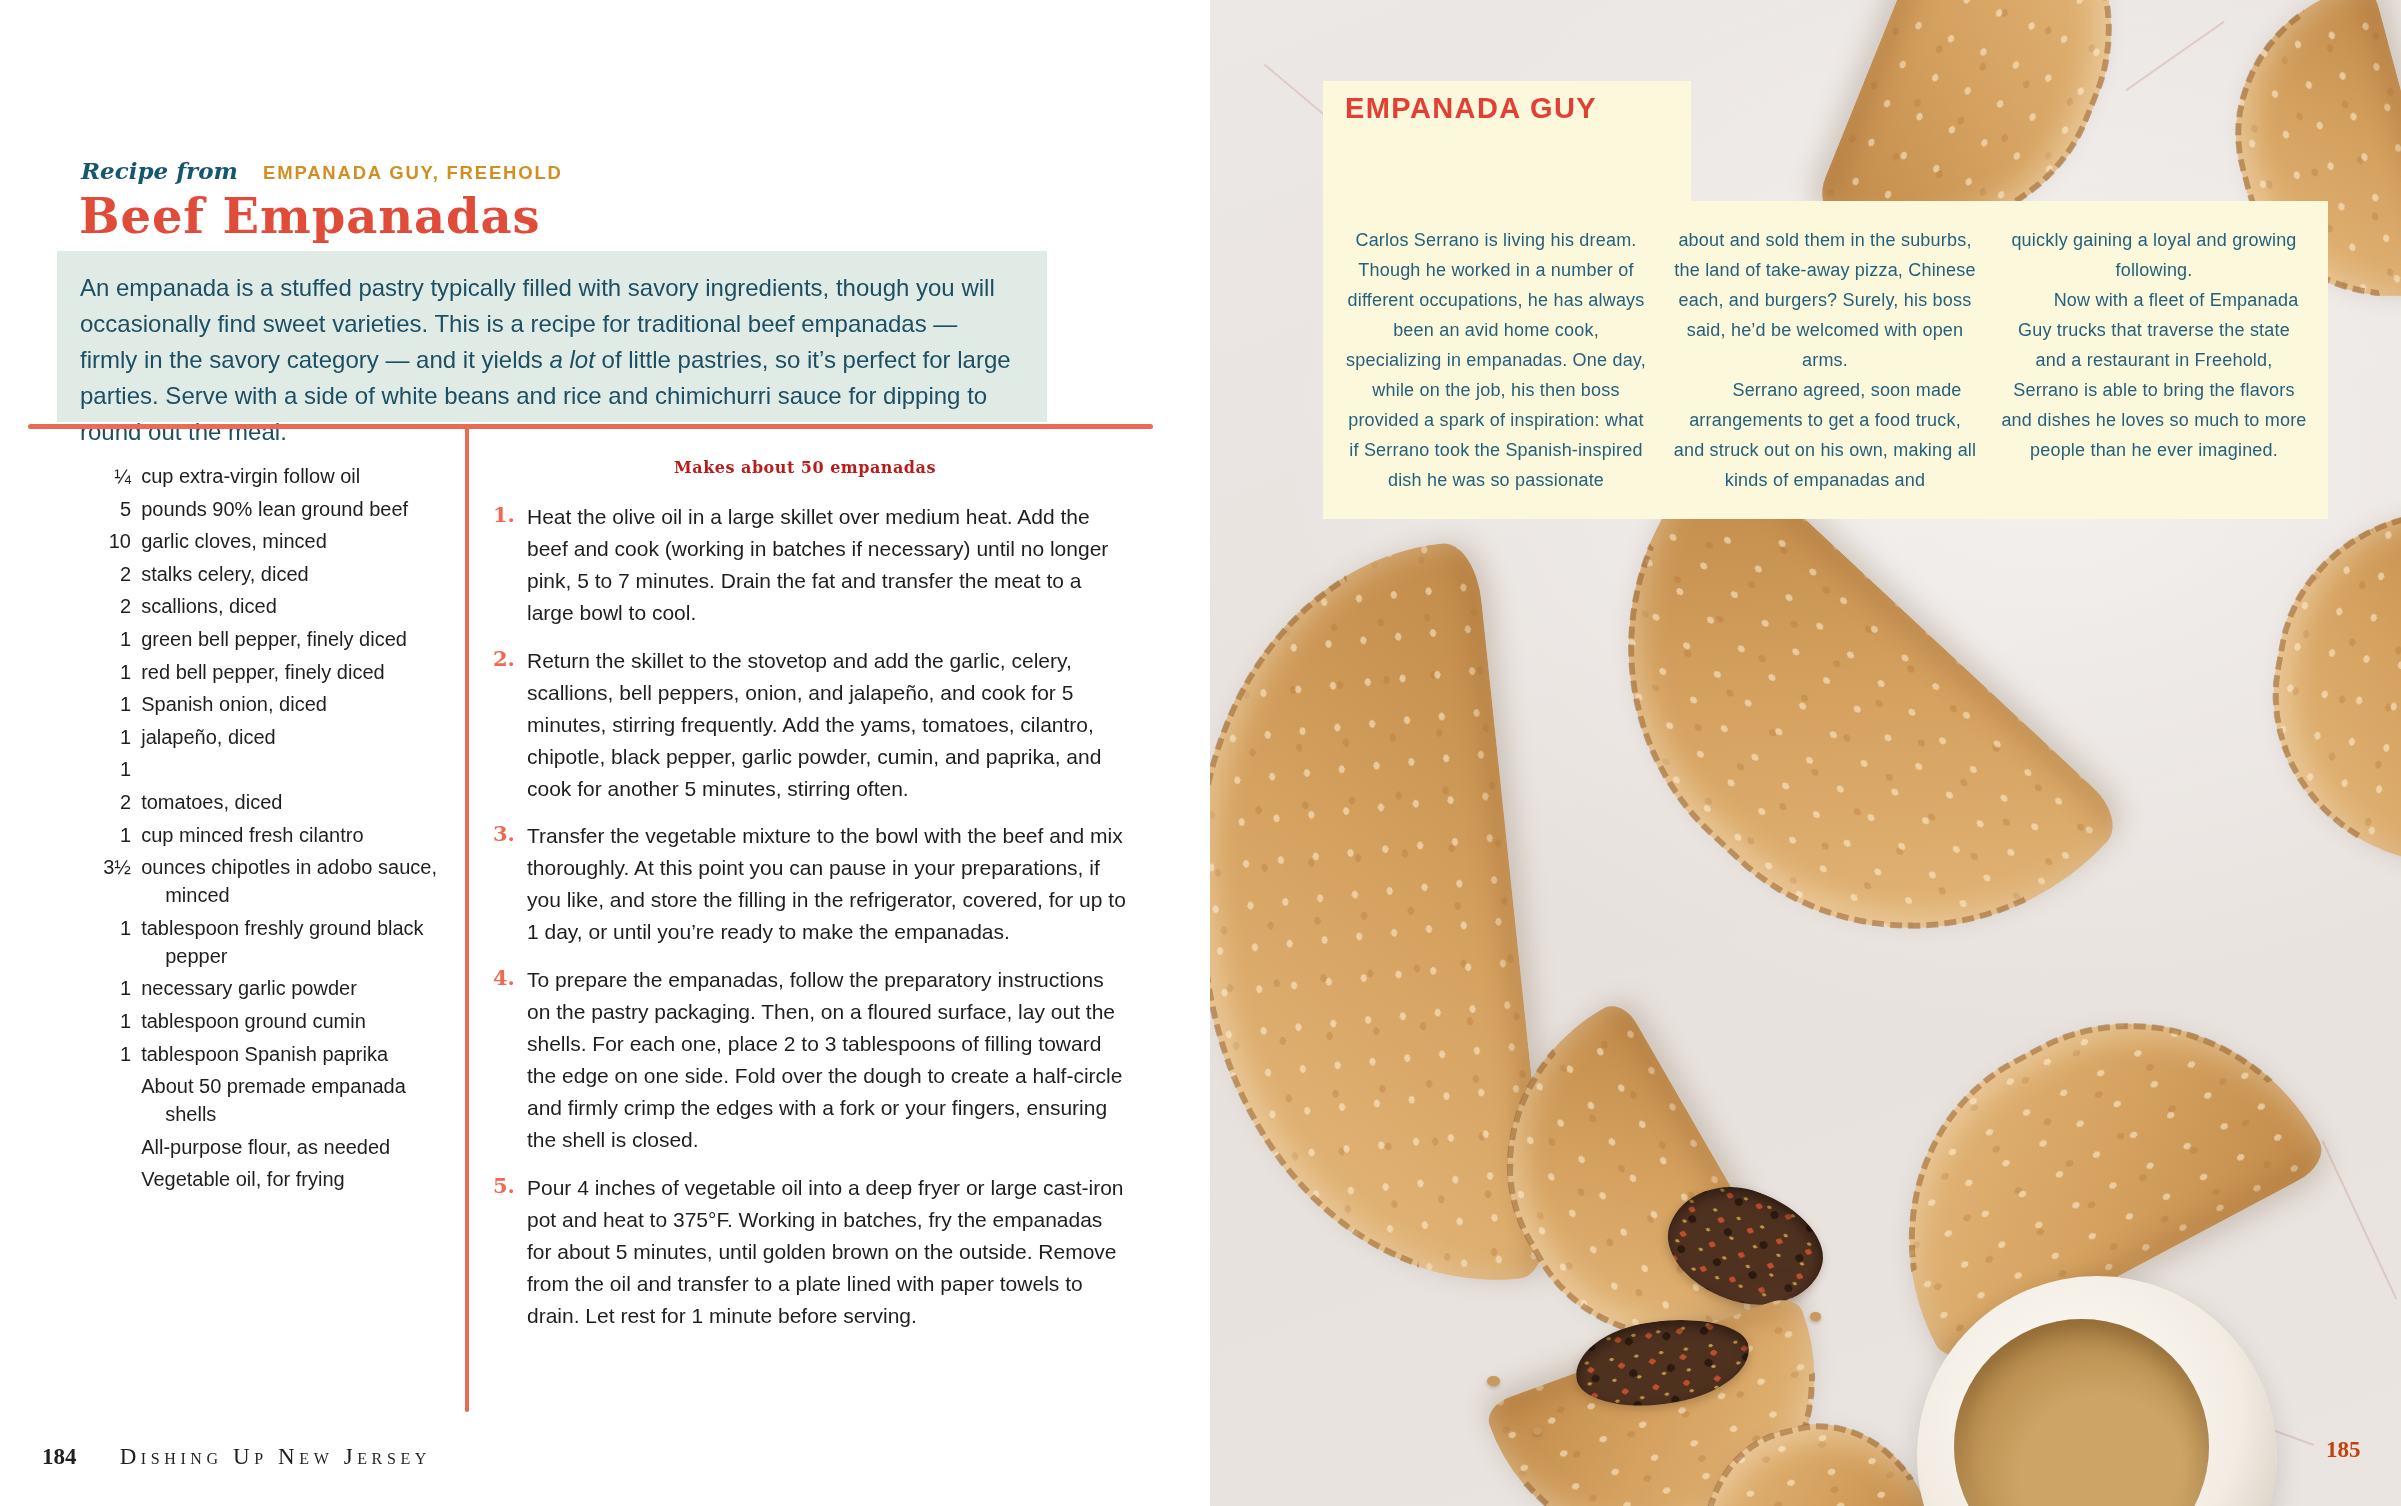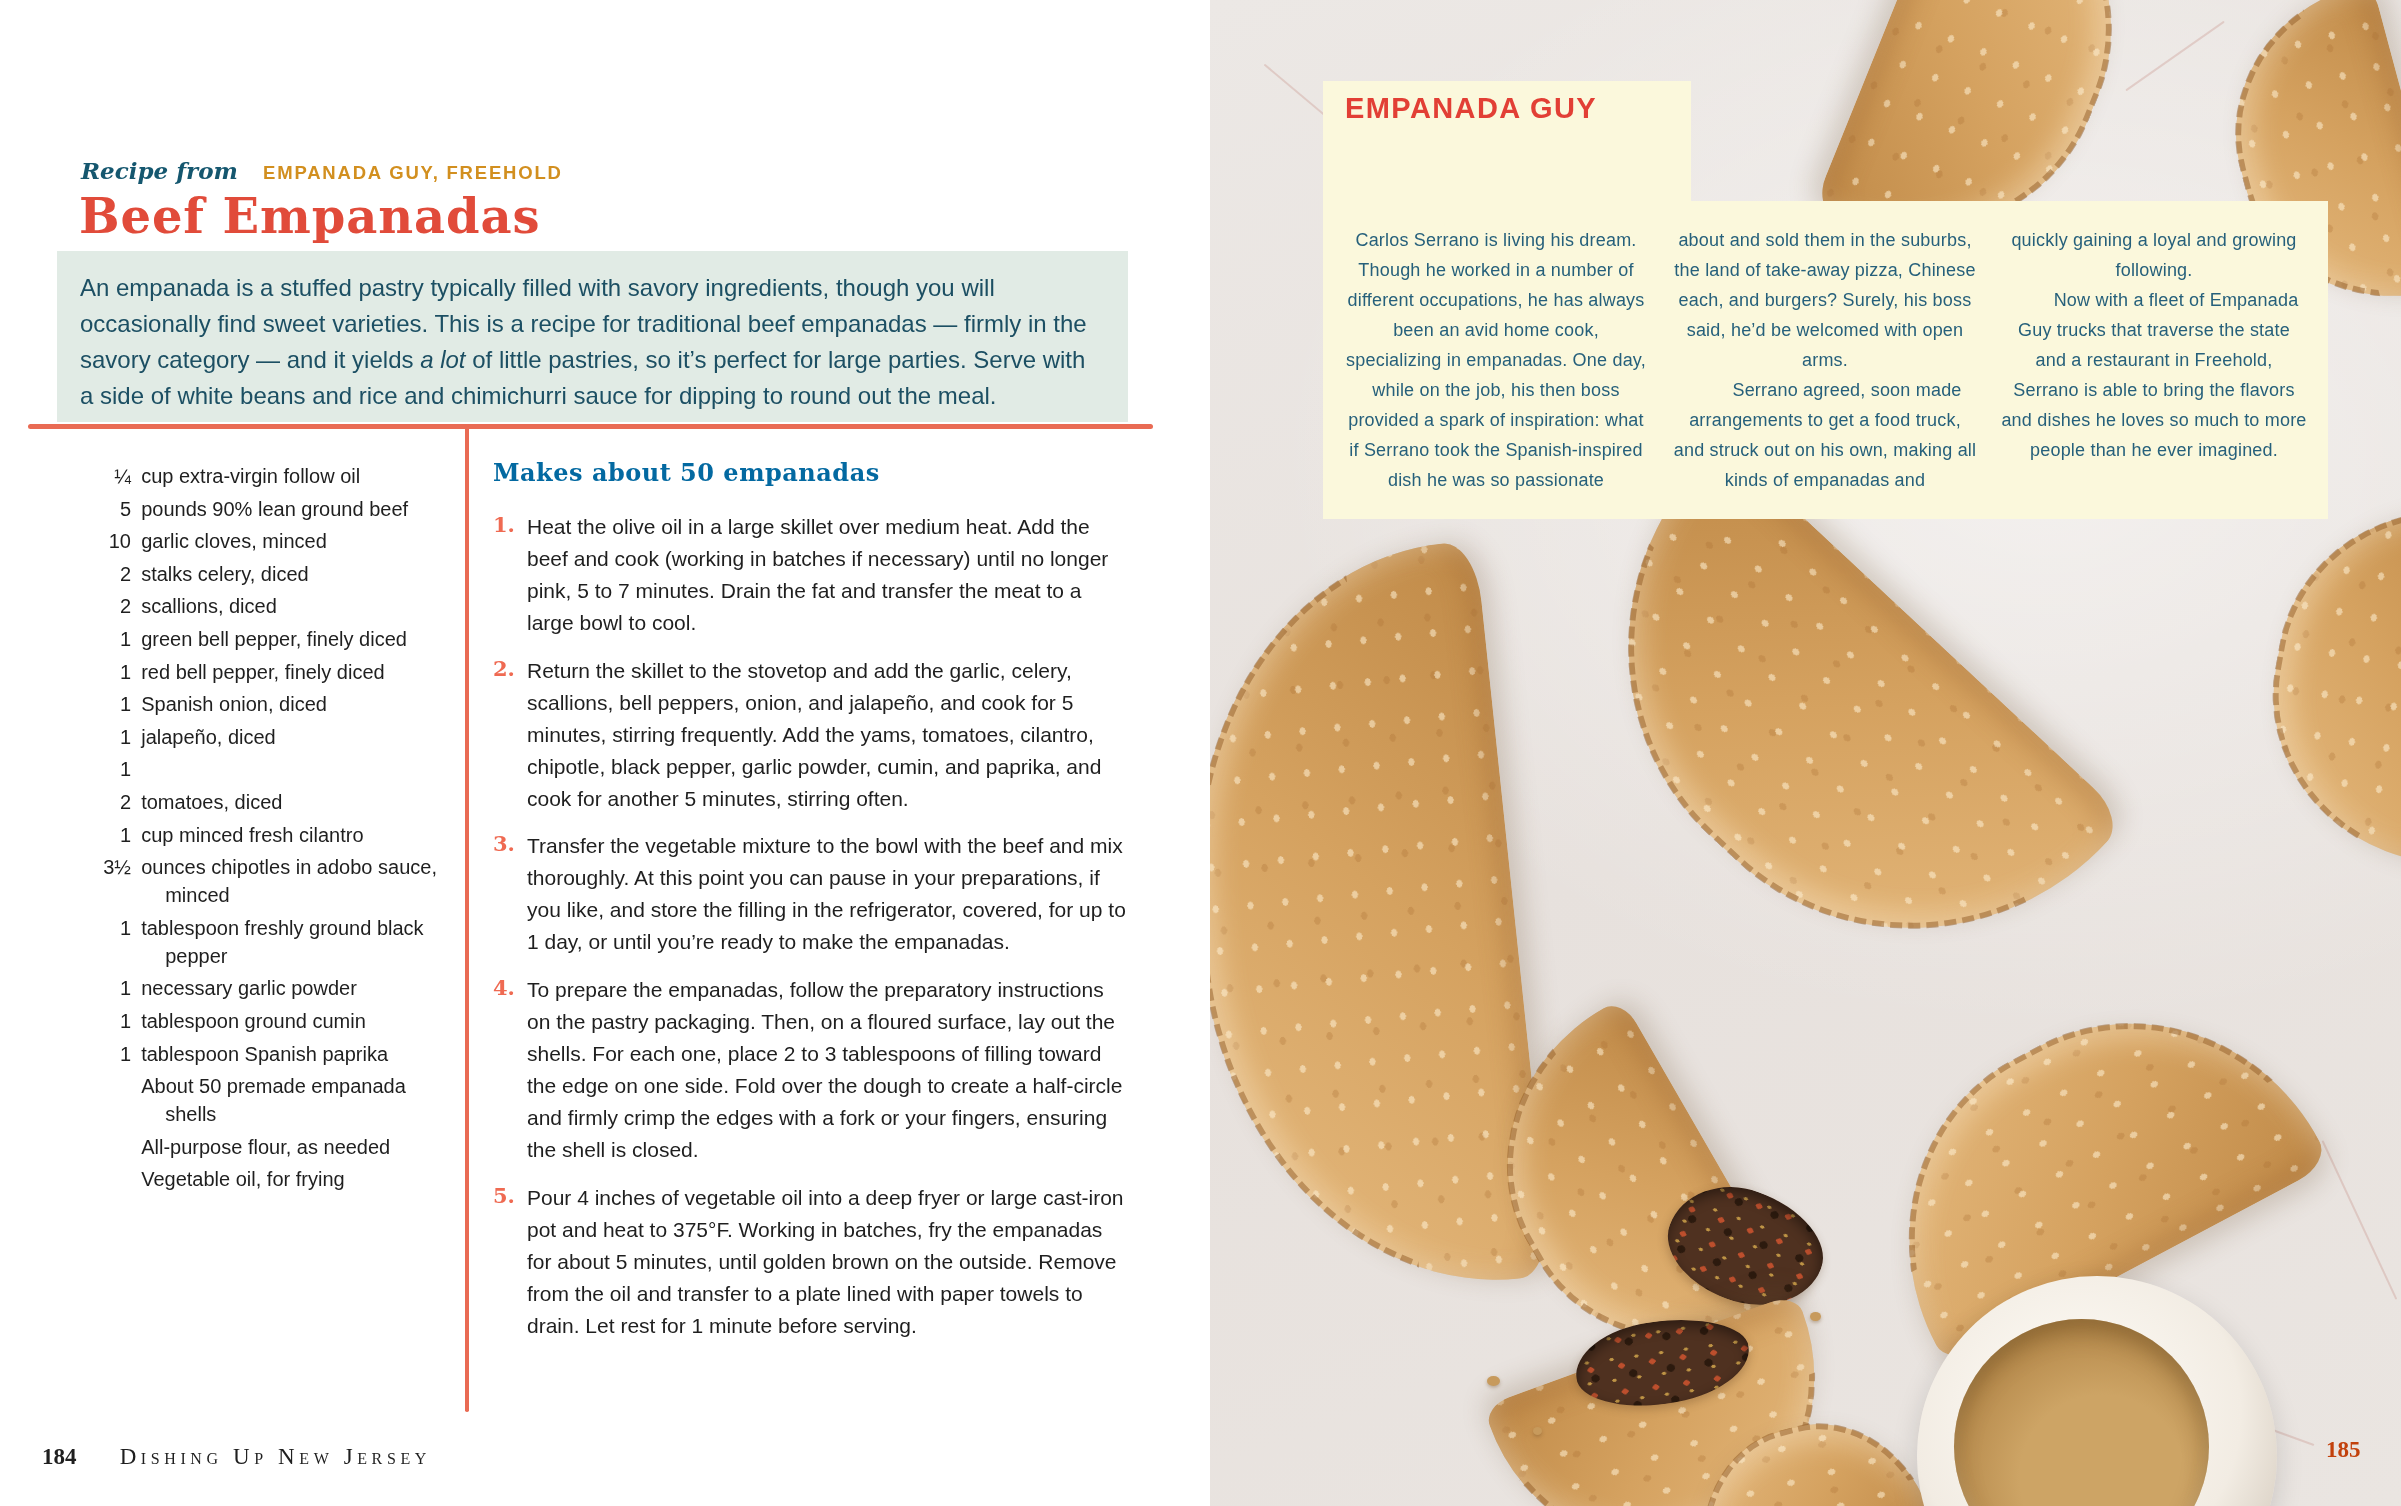--- a/index.html
+++ b/index.html
@@ -19,40 +19,40 @@
   .eyebrow .src {
     font-size:18.5px; font-weight:bold; color:#d28f1f;
     letter-spacing:1.8px; margin-left:21px;
   }
   .recipe-title {
     position:absolute; left:79px; top:188px;
     font-family:"DejaVu Serif", serif; font-weight:bold;
     font-size:48px; color:#e14b3a; letter-spacing:0.9px;
   }
   .intro-box {
-    position:absolute; left:57px; top:251px; width:1071px; height:171px;
+    position:absolute; left:57px; top:251px; width:990px; height:171px;
     background:#e1ebe5;
   }
   .intro-box p {
     padding:18.5px 28px 0 23px;
     font-size:24px; line-height:36px; color:#1c4f63;
   }
   .intro-box .it { font-style:italic; }
   .h-rule { position:absolute; left:28px; top:424px; width:1125px; height:4.6px; background:#e96b54; border-radius:2.8px; }
   .v-rule { position:absolute; left:465px; top:426px; width:3.7px; height:986px; background:#e96b54; border-radius:1.8px; }
 
   .ingredients { position:absolute; left:89px; top:462px; width:369px; }
   .ing { display:flex; margin-bottom:4.6px; font-size:20px; line-height:28px; }
   .ing .q { width:42px; flex:0 0 42px; text-align:right; margin-right:10.2px; }
   .ing .t { flex:1; padding-left:24px; text-indent:-24px; }
 
   .method { position:absolute; left:493px; top:458px; width:624px; }
   .yield {
     font-family:"DejaVu Serif", serif; font-weight:bold;
-    font-size:24px; color:#0369a1; letter-spacing:0.5px; margin-bottom:24px;
+    font-size:16px; color:#b91c1c; letter-spacing:0.5px; margin-bottom:24px;text-align:center;
   }
   .step { position:relative; padding-left:34px; margin-bottom:15.7px; }
   .step .num {
     position:absolute; left:0; top:0.9px;
     font-family:"DejaVu Serif", serif; font-weight:bold;
     font-size:21px; color:#ef6a52;
   }
   .step .txt { font-size:21px; line-height:32px; width:599px; }
 
   .footer-left { position:absolute; left:42px; top:1444px; }

